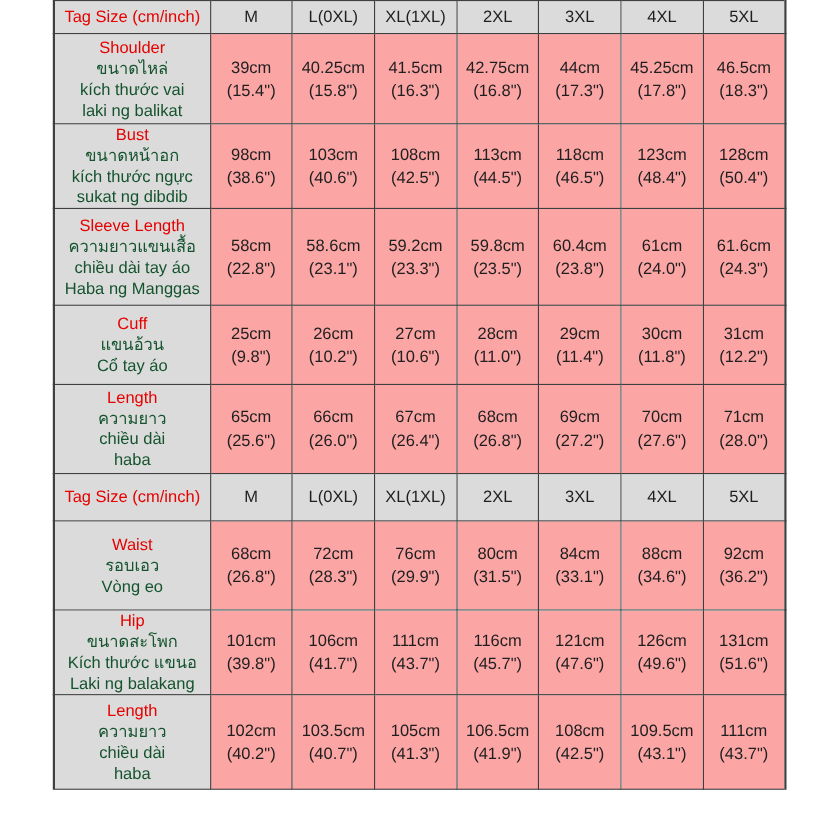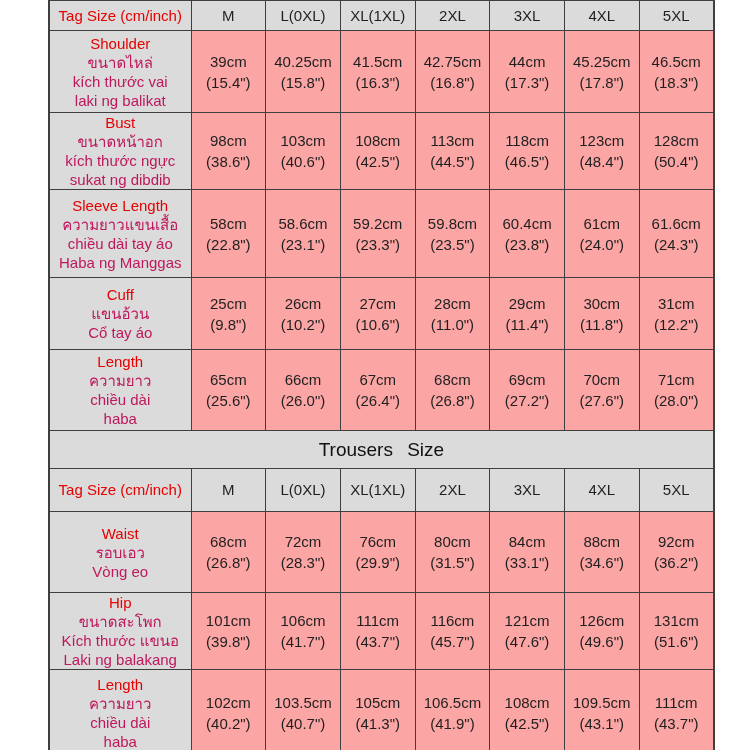--- a/index.html
+++ b/index.html
@@ -54,21 +54,21 @@
     font-size: 15px;
   }
   .banner-text {
     color: #111111;
     font-size: 19px;
     word-spacing: 9px;
   }
   .lab-line {
     font-size: 15px;
     line-height: 19px;
-    color: #be185d;
+    color: #14532d;
   }
   .lab-line.first {
     color: #e60000;
   }
   .val-line {
     font-size: 15px;
     line-height: 21px;
     color: #1f1f1f;
   }
 </style>
@@ -271,23 +271,20 @@
           <td class="value-cell">
             <div class="val-line">70cm</div>
             <div class="val-line">(27.6")</div>
           </td>
           <td class="value-cell">
             <div class="val-line">71cm</div>
             <div class="val-line">(28.0")</div>
           </td>
         </tr>
         <tr>
-          <td class="shaded" colspan="8" style="height: 37px;"><span class="banner-text">Trousers Size</span></td>
-        </tr>
-        <tr>
           <td class="shaded" style="height: 42px;"><span class="corner-label">Tag Size (cm/inch)</span></td>
           <td class="shaded" style="height: 42px;"><span class="size-head">M</span></td>
           <td class="shaded" style="height: 42px;"><span class="size-head">L(0XL)</span></td>
           <td class="shaded" style="height: 42px;"><span class="size-head">XL(1XL)</span></td>
           <td class="shaded" style="height: 42px;"><span class="size-head">2XL</span></td>
           <td class="shaded" style="height: 42px;"><span class="size-head">3XL</span></td>
           <td class="shaded" style="height: 42px;"><span class="size-head">4XL</span></td>
           <td class="shaded" style="height: 42px;"><span class="size-head">5XL</span></td>
         </tr>
         <tr style="height: 81px;">

